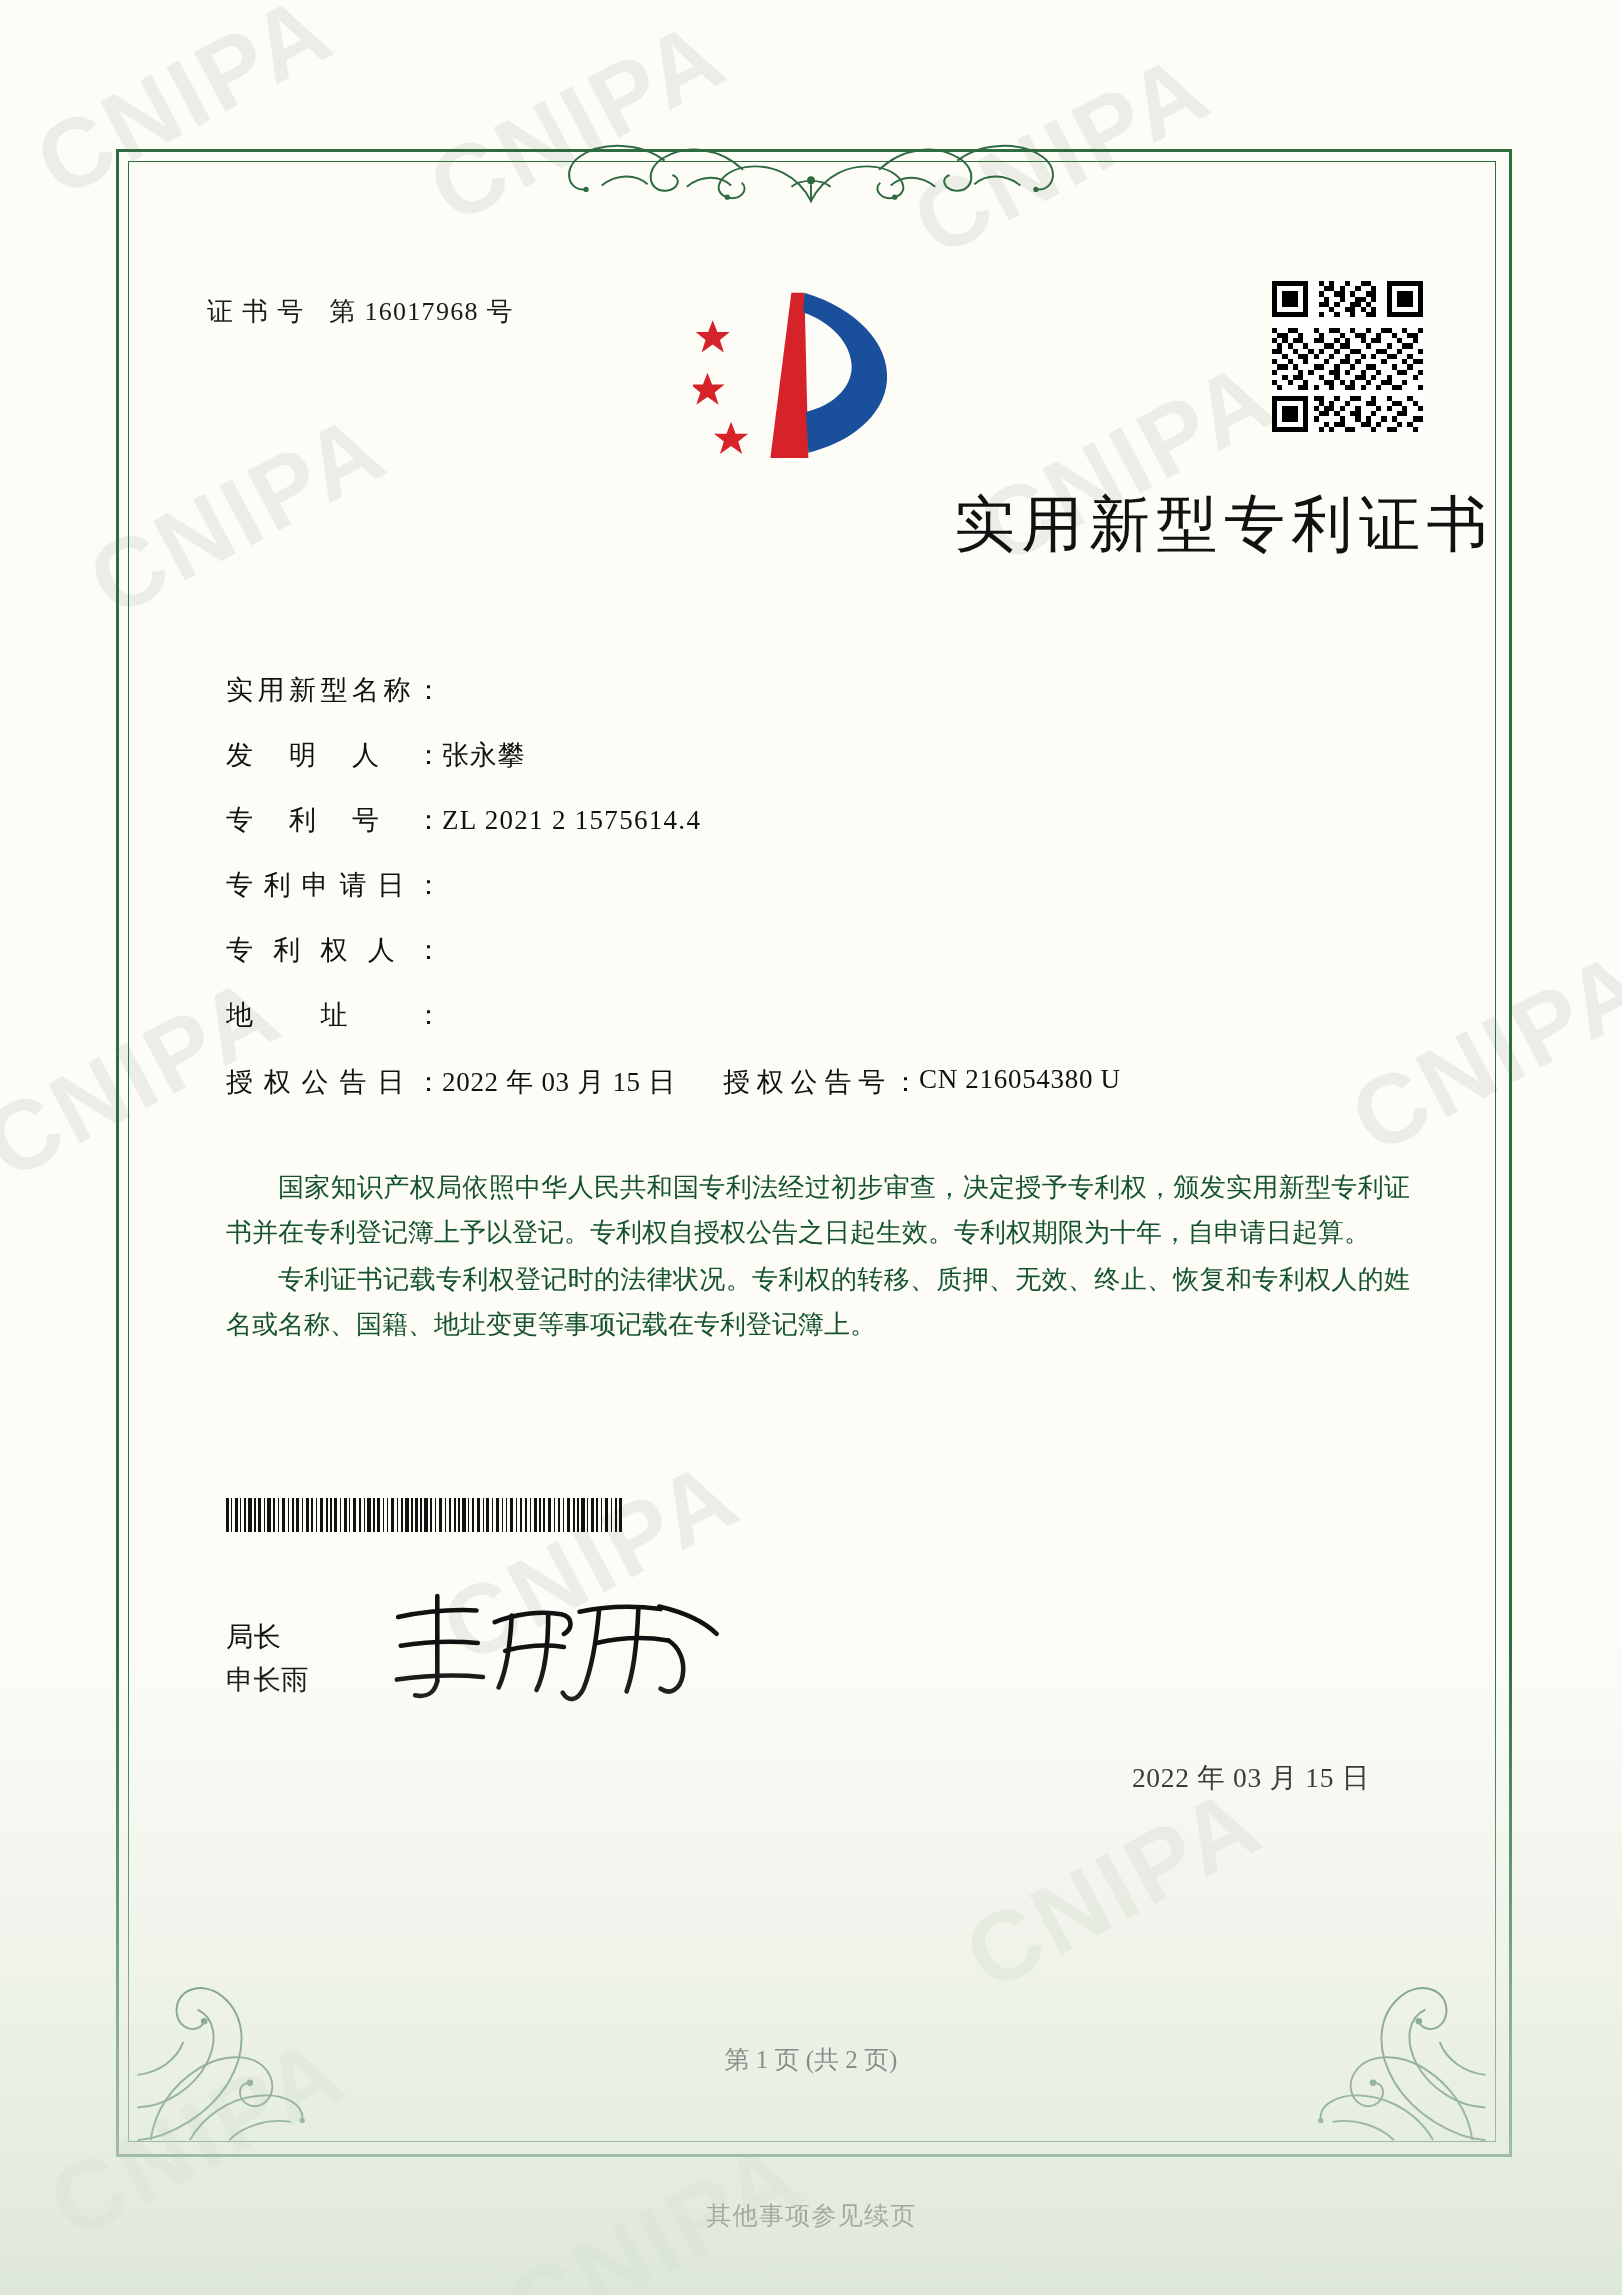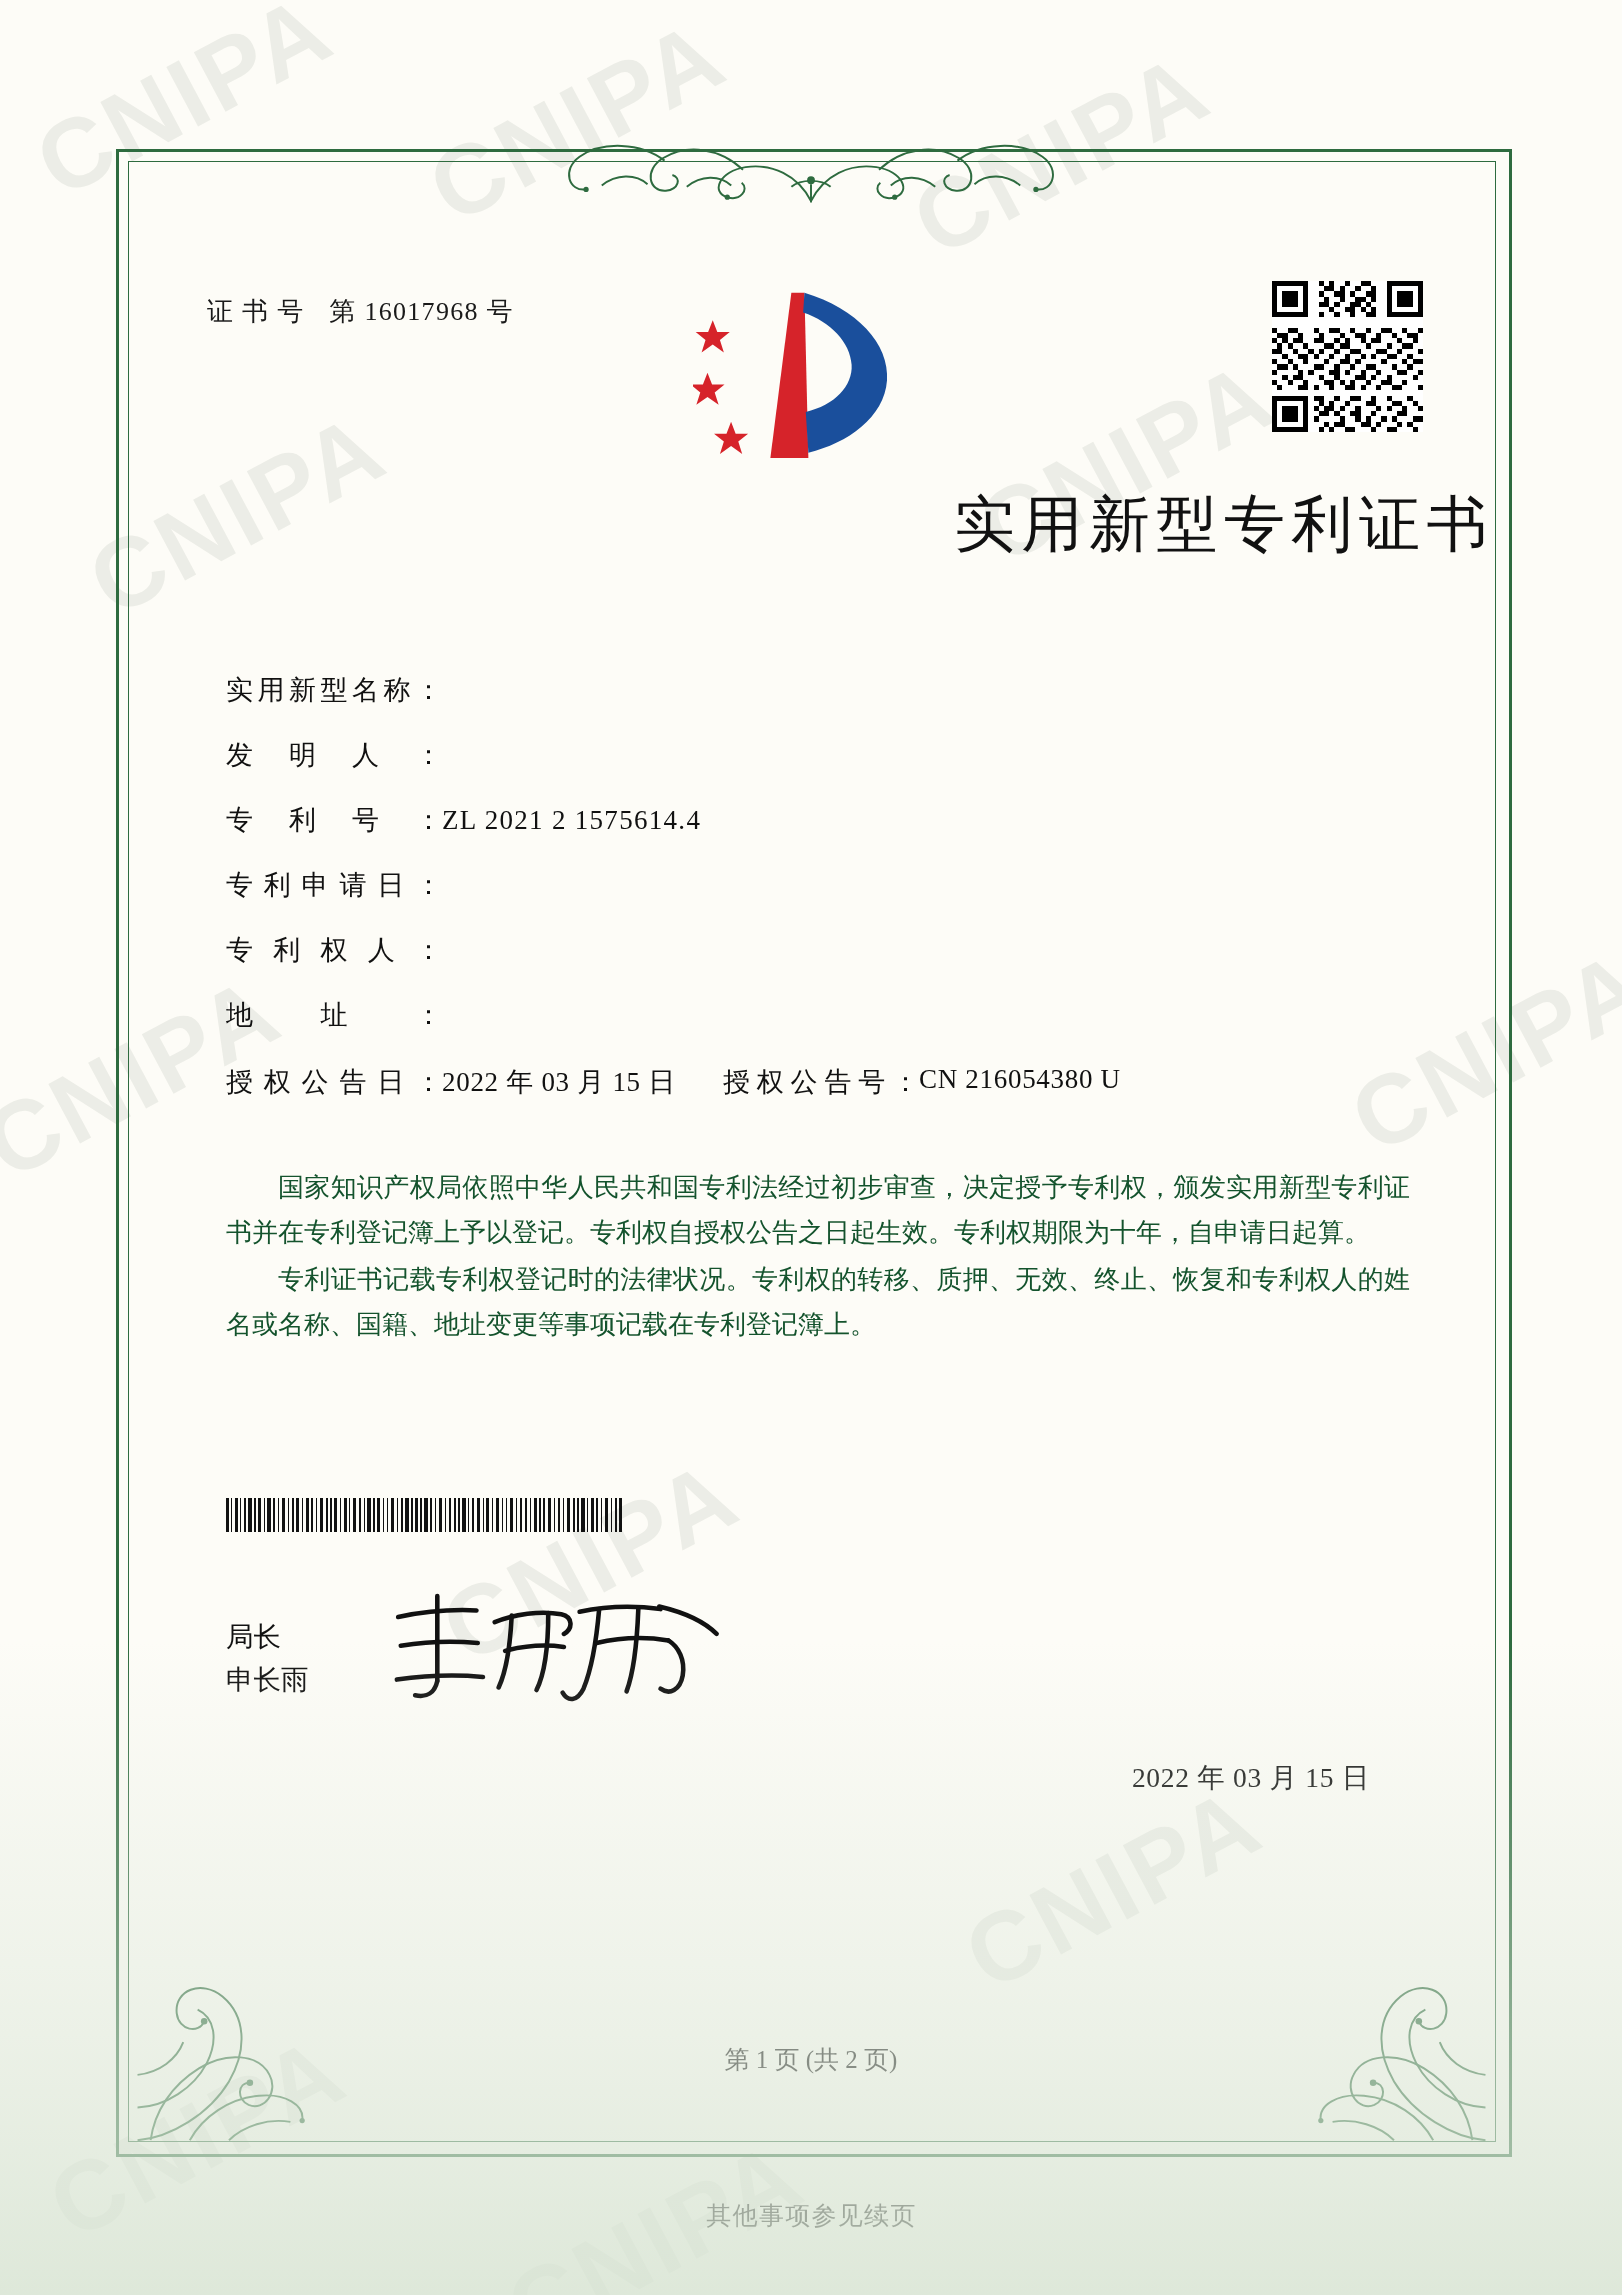--- a/index.html
+++ b/index.html
@@ -540,20 +540,21 @@
         </span>
       </div>
 
       <div class="field-row">
         <span class="field-label">
           <span>发</span>
             <span>明</span>
             <span>人</span>
             <span>：</span>
         </span>
+        <span class="field-value">张永攀</span>
       </div>
 
       <div class="field-row">
         <span class="field-label">
           <span>专</span>
             <span>利</span>
             <span>号</span>
             <span>：</span>
         </span>
         <span class="field-value mono-sp">ZL 2021 2 1575614.4</span>

